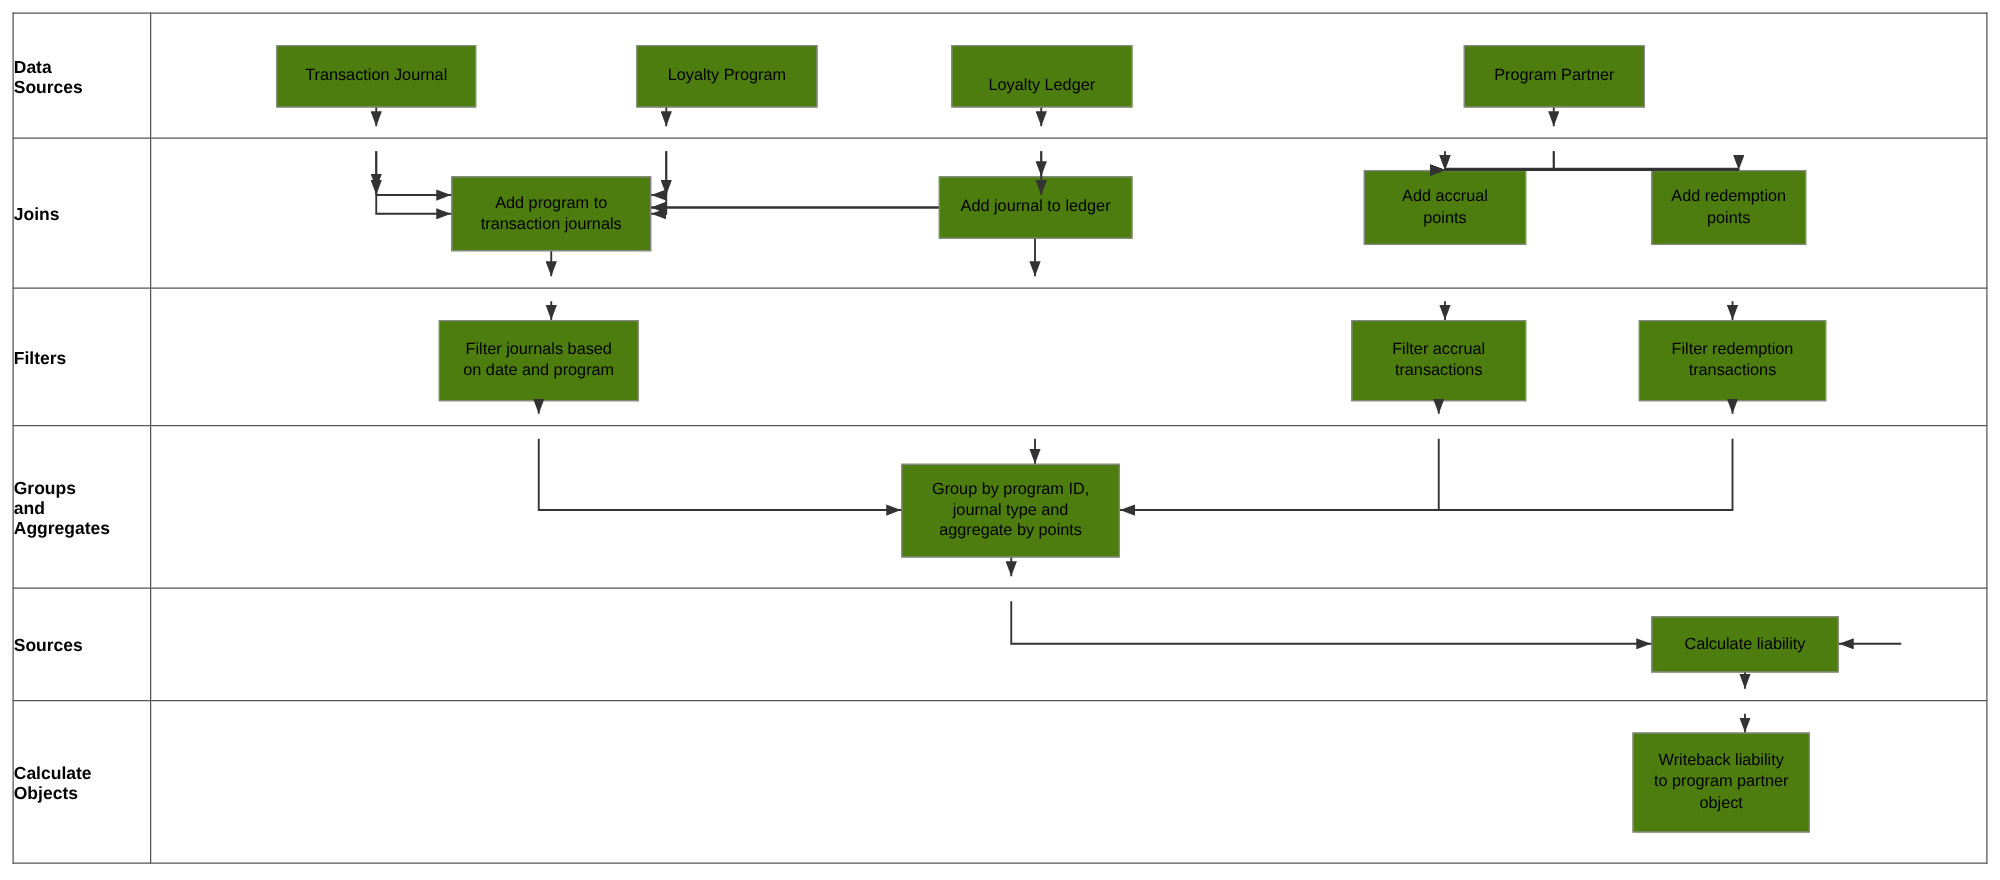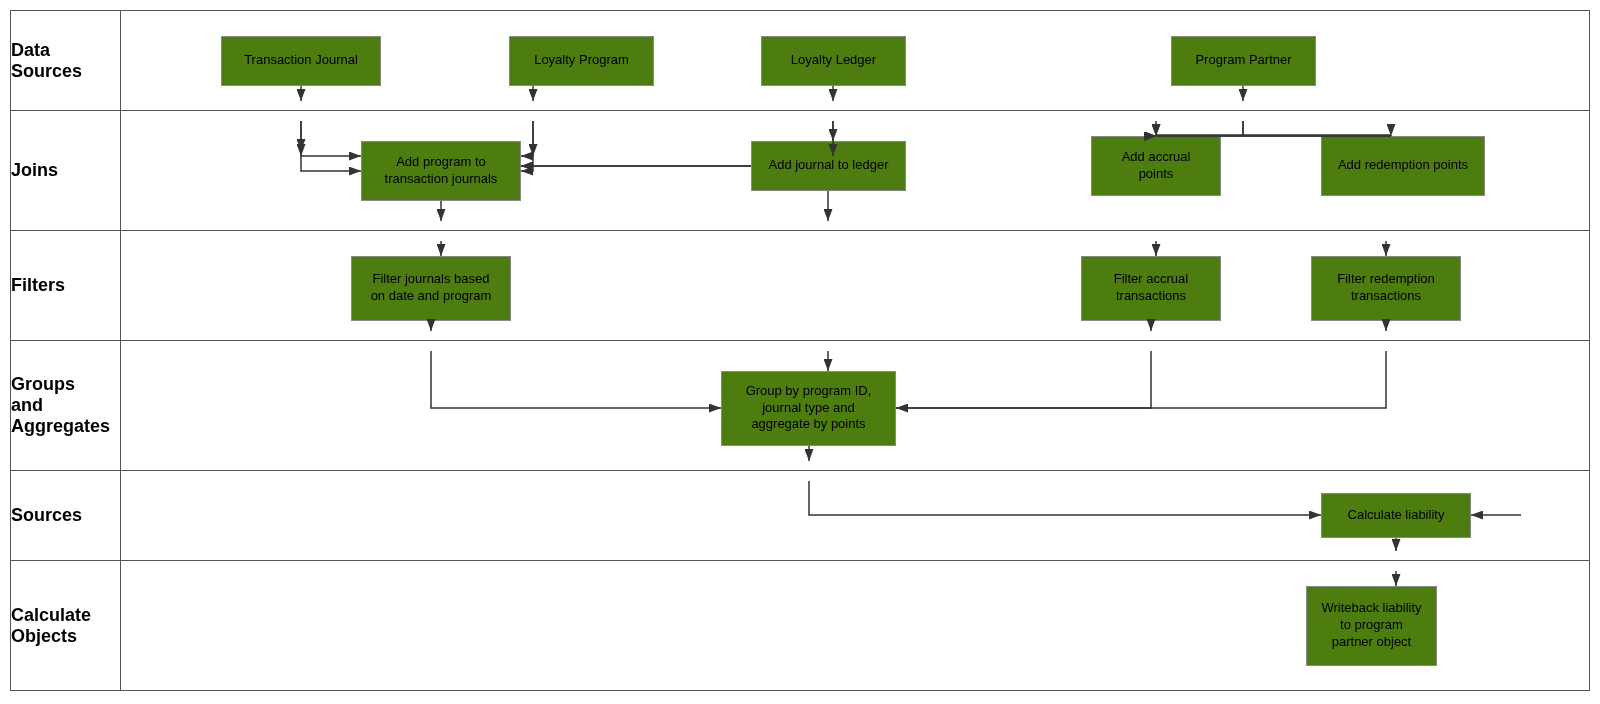--- a/index.html
+++ b/index.html
@@ -14,21 +14,21 @@
       border-collapse: collapse;
       margin: 10px;
     }
     .diagram-table td, .diagram-table th {
       border: 1.5px solid #555;
       vertical-align: middle;
       padding: 0;
     }
     .row-label {
       font-weight: bold;
-      font-size: 18px;
+      font-size: 14px;
       padding: 12px 16px;
       width: 110px;
       vertical-align: middle;
       white-space: nowrap;
     }
     .row-content {
       position: relative;
       padding: 10px;
     }
     
@@ -84,21 +84,21 @@
         <div style="position:relative; height:80px;">
 
           <div class="node" style="left:100px; top:15px; width:160px; height:50px;">
             <span>Transaction Journal</span>
           </div>
 
           <div class="node" style="left:340px; top:15px; width:145px; height:50px;margin-left:48px;">
             <span>Loyalty Program</span>
           </div>
 
-          <div class="node" style="left:640px; top:15px; width:145px; height:50px;">
+          <div class="node" style="left:640px; top:15px; width:145px; height:50px;align-items:flex-end;">
             <span>Loyalty Ledger</span>
           </div>
 
           <div class="node" style="left:1050px; top:15px; width:145px; height:50px;">
             <span>Program Partner</span>
           </div>
 
           <svg class="svg-overlay" style="width:1470px;height:80px;">
             <defs>
               <marker id="arrowhead" markerWidth="8" markerHeight="6" refX="8" refY="3" orient="auto">
@@ -130,21 +130,21 @@
 
           <div class="node" style="left:630px; top:20px; width:155px; height:50px;">
             <span>Add journal to ledger</span>
           </div>
 
           <div class="node" style="left:970px; top:15px; width:130px; height:60px;">
             <span>Add accrual
 points</span>
           </div>
 
-          <div class="node" style="left:1200px; top:15px; width:164px; height:60px;">
+          <div class="node" style="left:1200px; top:15px; width:124px; height:60px;">
             <span>Add redemption
 points</span>
           </div>
 
           <svg class="svg-overlay" style="width:1470px;height:100px;">
 
             <line class="arrow" x1="180" y1="0" x2="180" y2="35"></line>
             <line class="arrow" x1="180" y1="35" x2="240" y2="35"></line>
 
             <line class="arrow" x1="412" y1="0" x2="412" y2="35"></line>
@@ -302,21 +302,21 @@
         </div>
       </td>
     </tr>
 
     <tr>
       <td class="row-label" style="white-space:pre-line">Calculate
 Objects</td>
       <td class="row-content row-writeback">
         <div style="position:relative; height:110px;">
 
-          <div class="node" style="left:1185px; top:15px; width:131px; height:80px;">
+          <div class="node" style="left:1185px; top:15px; width:142px; height:80px;">
             <span>Writeback liability
 to program
 partner object</span>
           </div>
           <svg style="position:absolute;top:0;left:0;width:1470px;height:110px;pointer-events:none;overflow:visible;">
             <defs>
               <marker id="ah6" markerWidth="8" markerHeight="6" refX="8" refY="3" orient="auto">
                 <polygon points="0 0, 8 3, 0 6" fill="#333"></polygon>
               </marker>
             </defs>

